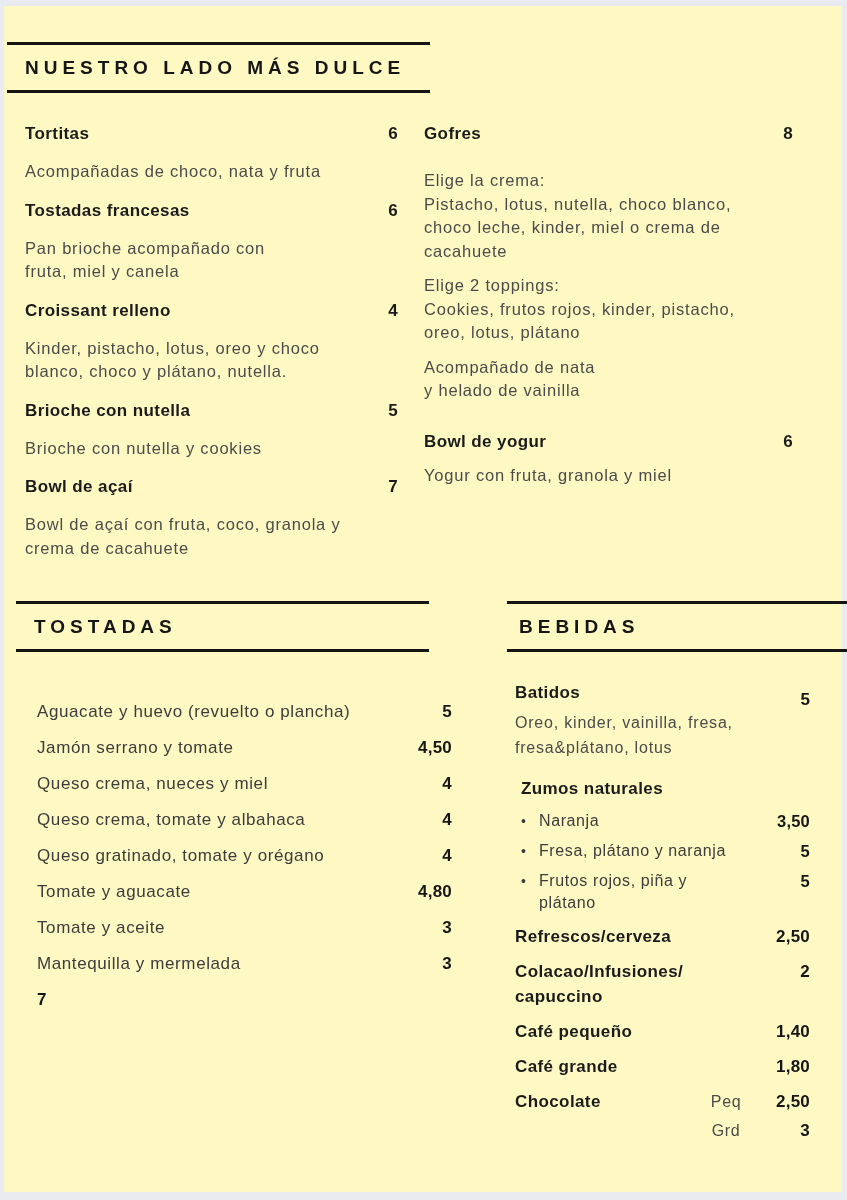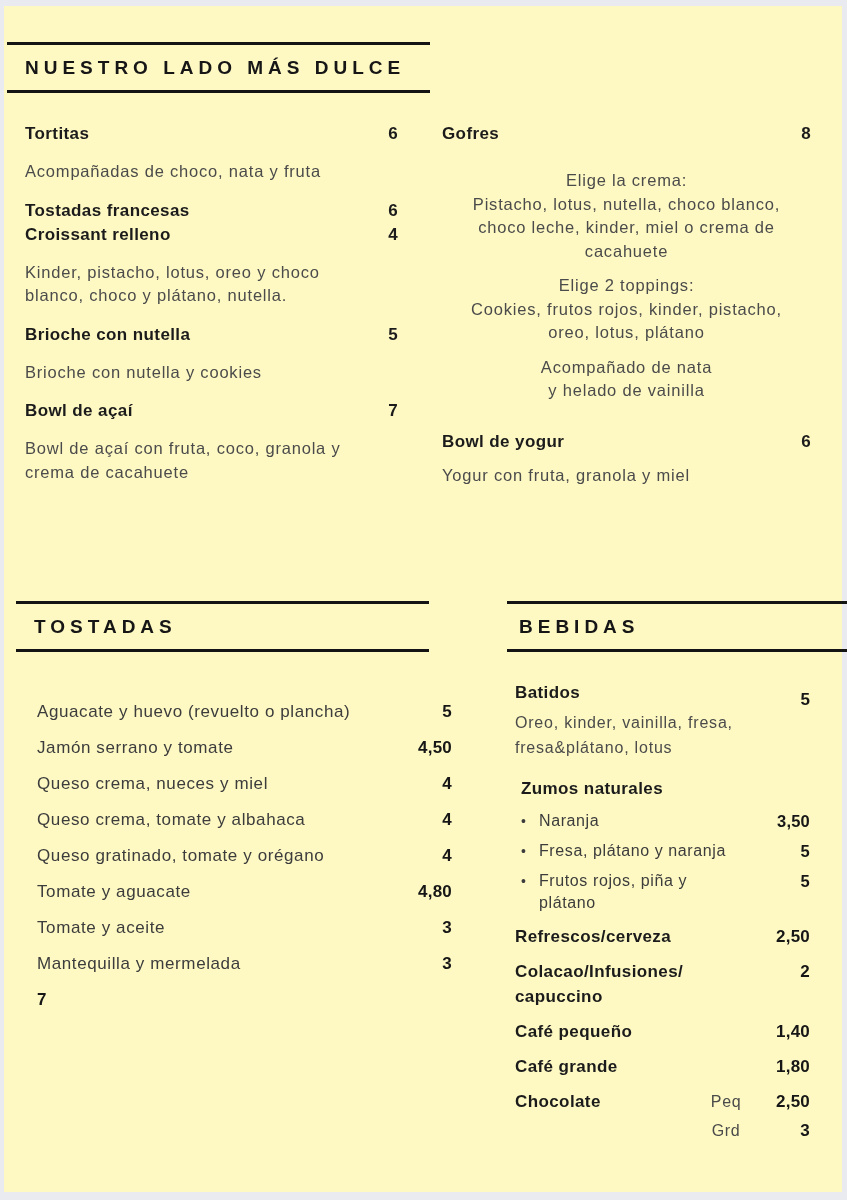--- a/index.html
+++ b/index.html
@@ -20,31 +20,31 @@
     border-bottom:3px solid #141414;
   }
   .hdr h2{
     margin:0;padding:12px 0 11px 18px;
     font-size:19px;font-weight:bold;letter-spacing:5px;
     color:#161616;white-space:nowrap;
   }
   
   .sweet-hdr{margin:36px 0 0 3px;width:423px;box-sizing:border-box;}
   .cols{display:flex;margin:29px 0 0 21px;}
-  .col-l{width:373px;margin-right:44px;}
+  .col-l{width:373px;margin-right:26px;}
   .col-r{width:369px;}
   .mi-row{display:flex;justify-content:space-between;align-items:baseline;
     font-weight:bold;font-size:17px;line-height:24px;color:#1b1b1b;}
   .mi-name{white-space:nowrap;letter-spacing:0.4px;}
   .mi-price{letter-spacing:0.2px;}
   .mi-desc{color:#4b4b4b;font-size:16.5px;line-height:23.5px;
     letter-spacing:0.8px;margin:14px 0 15px;}
   .mi-desc span{white-space:nowrap;}
   .para{color:#4b4b4b;font-size:16.5px;line-height:23.5px;
-    letter-spacing:0.8px;margin:0 0 11px;text-align:center;}
+    letter-spacing:0.8px;margin:0 0 11px;}
   .para span{white-space:nowrap;}
   .first-para{margin-top:23px;}
   .yogur{margin-top:27px;}
   .yogur .mi-desc{margin-top:10px;}
   
   .bottom{position:absolute;top:595px;left:12px;display:flex;}
   .t-col{width:413px;margin-right:78px;}
   .t-hdr{width:413px;box-sizing:border-box;}
   .t-list{margin-top:48px;padding-left:21px;width:436px;box-sizing:border-box;}
   .t-row{display:flex;justify-content:space-between;align-items:flex-start;
@@ -109,20 +109,24 @@
         <div class="mi-desc">
           <span>Acompañadas de choco, nata y fruta</span>
         </div>
       </div>
 
       <div>
         <div class="mi-row">
           <span class="mi-name">Tostadas francesas</span>
           <span class="mi-price">6</span>
         </div>
+        <div class="mi-desc">
+          <span>Pan brioche acompañado con</span><br>
+          <span>fruta, miel y canela</span>
+        </div>
       </div>
 
       <div>
         <div class="mi-row">
           <span class="mi-name">Croissant relleno</span>
           <span class="mi-price">4</span>
         </div>
         <div class="mi-desc">
           <span>Kinder, pistacho, lotus, oreo y choco</span><br>
           <span>blanco, choco y plátano, nutella.</span>

